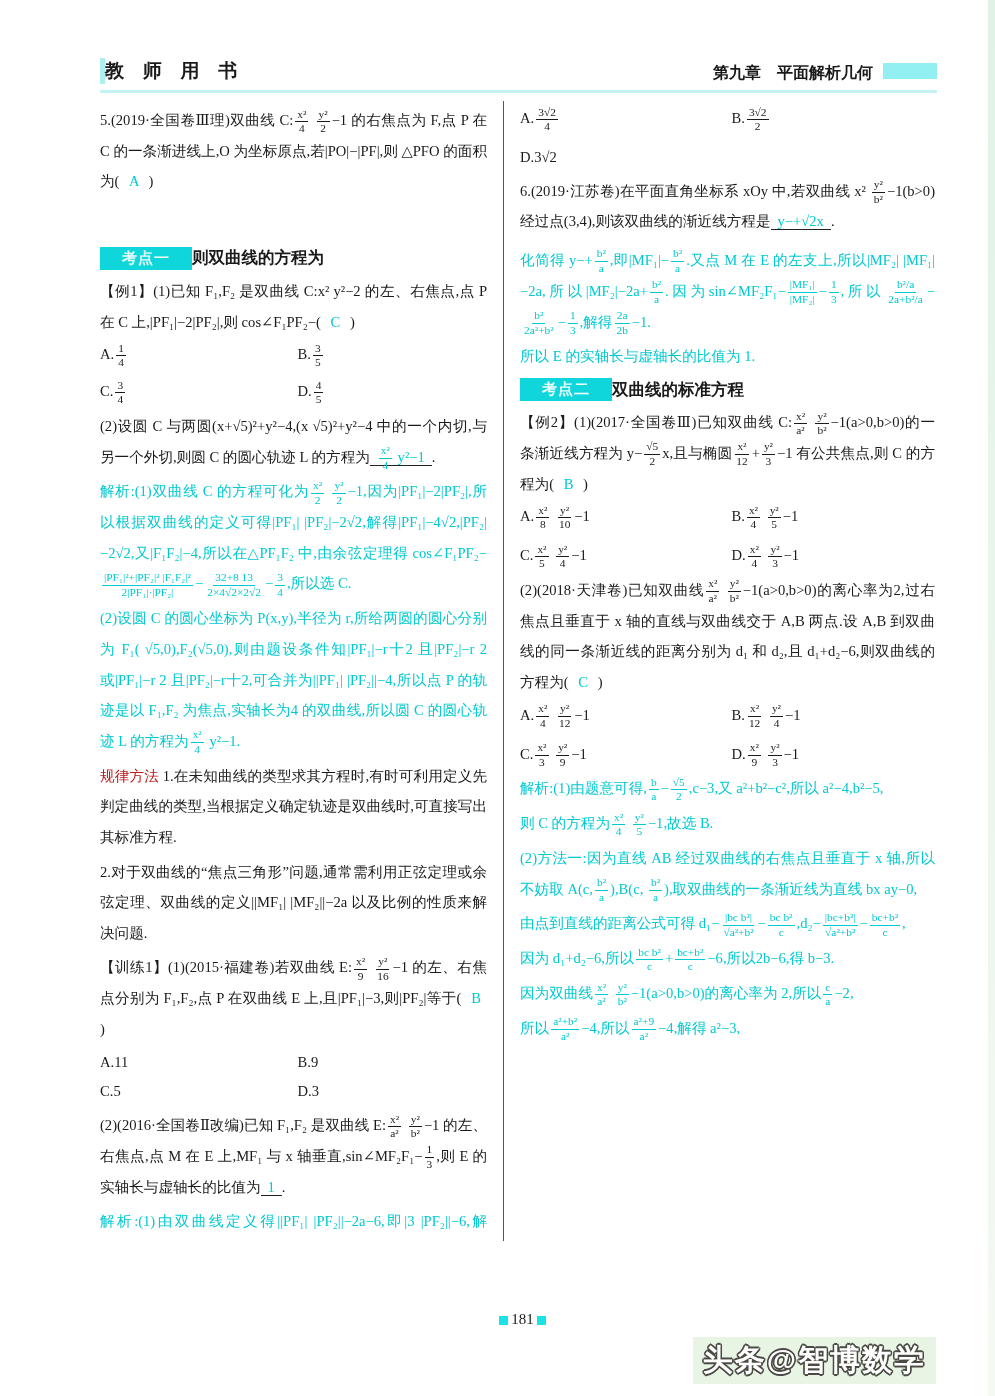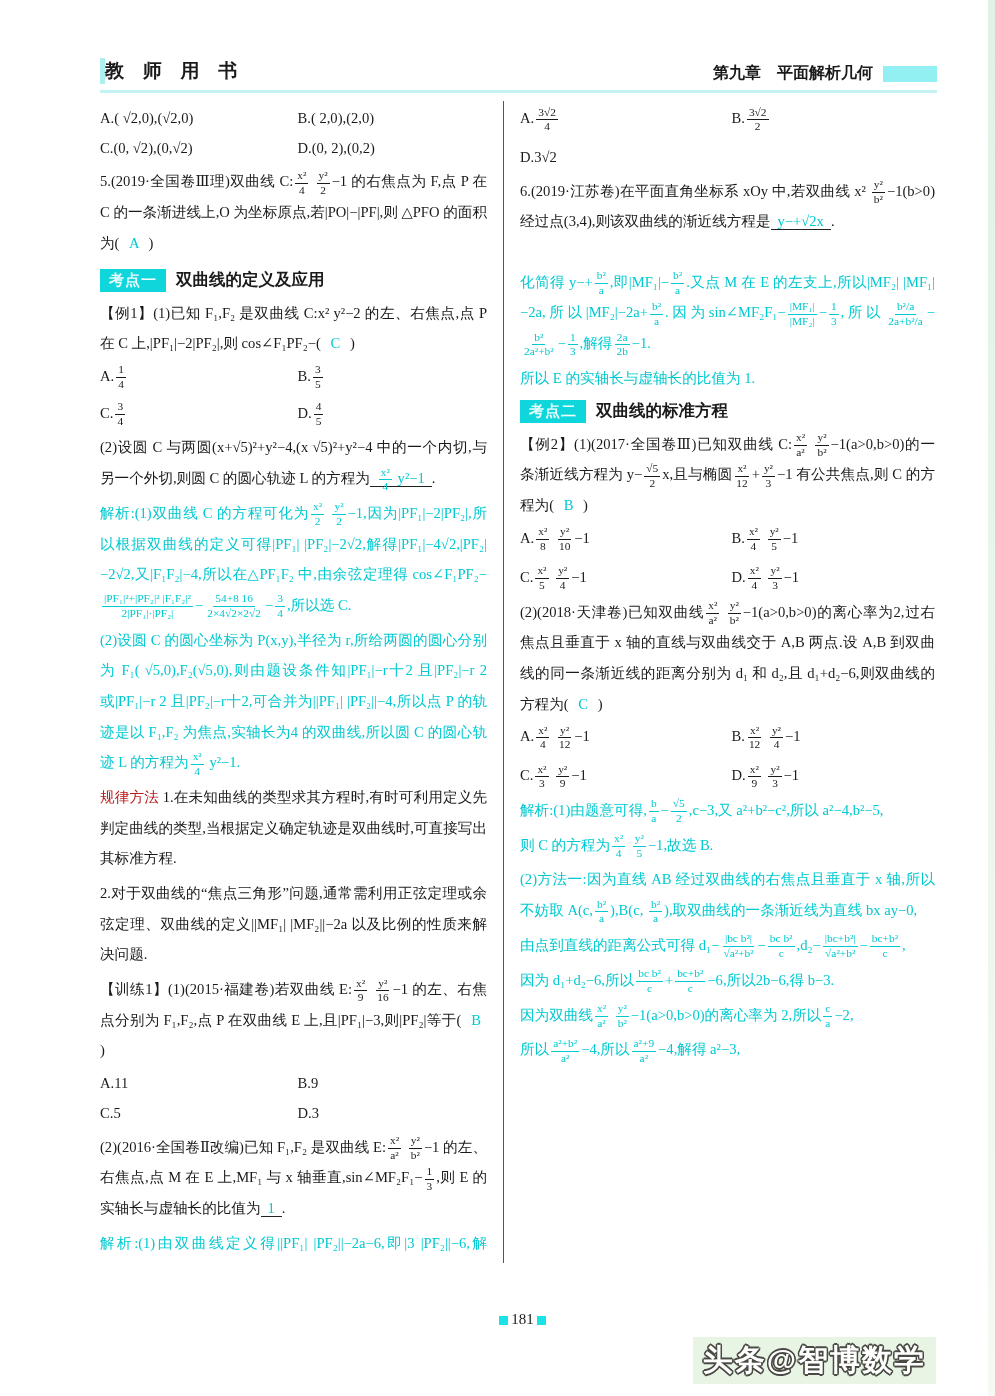--- a/index.html
+++ b/index.html
@@ -3,21 +3,21 @@
 <meta charset="utf-8">
 <style>
   html,body{margin:0;padding:0;}
   body{background:#ffffff;font-family:"Liberation Serif","DejaVu Serif",serif;}
   .page{position:relative;width:995px;height:1396px;background:#fff;overflow:hidden;color:#1a1a1a;}
   .edge{position:absolute;top:0;right:0;width:7px;height:100%;background:linear-gradient(180deg,#d8efdf,#f2f8f0);opacity:.8;}
 
   
   .hdr{display:flex;justify-content:space-between;align-items:flex-end;margin:58px 58px 0 100px;padding-bottom:6px;border-bottom:3px solid #c4f3f3;}
   .hdr-title{font-weight:bold;font-size:19px;letter-spacing:7px;border-left:5px solid #aeeff0;}
-  .hdr-right{display:flex;align-items:center;gap:10px;font-size:16px;font-weight:bold;}
+  .hdr-right{display:flex;align-items:flex-start;gap:10px;font-size:16px;font-weight:bold;}
   .hdr-chip{display:inline-block;width:54px;height:16px;background:#93f0f2;}
 
   
   .cols{display:flex;margin:0 60px 0 100px;}
   .col-l{flex:0 0 404px;box-sizing:border-box;padding-right:16px;border-right:1.5px solid #555;}
   .col-r{flex:1;box-sizing:border-box;padding-left:16px;}
 
   .para{font-size:14.6px;line-height:2.1;margin:4px 0;text-align:justify;}
   .cyan{color:#00c9d1;}
   .opt-grid{display:grid;grid-template-columns:1fr 1fr;column-gap:8px;row-gap:2px;font-size:14.6px;line-height:1.9;margin:4px 0;}
@@ -37,21 +37,21 @@
   
   .banner{position:relative;margin:14px 60px 16px 85px;height:42px;border-bottom:2px solid #2a2a2a;}
   .banner-left{display:flex;align-items:center;height:100%;border-left:7px solid #00e2e4;padding-left:8px;}
   .gray-block{display:inline-block;width:17px;height:30px;background:#8f8f8f;margin-right:10px;}
   .banner-title{font-size:22px;font-weight:bold;letter-spacing:2px;font-family:"Liberation Sans","DejaVu Sans",sans-serif;}
   .banner-cyan{position:absolute;left:0;bottom:-6px;width:245px;height:7px;background:#00e2e4;}
   .tagline{position:absolute;right:0;bottom:4px;color:#00cdd4;font-weight:bold;font-size:15px;letter-spacing:3px;border-bottom:3px solid #7fe9ec;padding-bottom:3px;}
 
   
   .kd{display:flex;align-items:center;margin:6px 0 6px 0;}
-  .kd-badge{background:#0fd6da;color:#eafeff;font-weight:bold;font-size:15px;padding:2px 9px;margin-right:10px;letter-spacing:1px;}
+  .kd-badge{background:#0fd6da;color:#eafeff;font-weight:bold;font-size:15px;padding:2px 22px;letter-spacing:1px;}
   .kd-title{font-weight:bold;font-size:16.5px;font-family:"Liberation Sans","DejaVu Sans",sans-serif;}
 
   .main-cols{height:1000px;overflow:hidden;}
 
   
   .pageno{position:absolute;left:0;bottom:68px;width:100%;text-align:center;font-size:15px;margin-left:25px;}
   .sq{display:inline-block;width:9px;height:9px;background:#19e3e6;vertical-align:middle;margin:0 3px;}
 
   .watermark{position:absolute;right:59px;bottom:12px;font-size:30px;font-weight:bold;color:#fff;letter-spacing:2px;background:rgba(213,236,205,0.55);padding:3px 10px;
     text-shadow:-1.6px 0 #4a4a44,1.6px 0 #4a4a44,0 -1.6px #4a4a44,0 1.6px #4a4a44,-1.2px -1.2px #4a4a44,1.2px 1.2px #4a4a44,-1.2px 1.2px #4a4a44,1.2px -1.2px #4a4a44;
@@ -66,26 +66,20 @@
   <div class="hdr">
     <span class="hdr-title">教 师 用 书</span>
     <span class="hdr-right">
       <span>第九章　平面解析几何</span>
       <span class="hdr-chip"></span>
     </span>
   </div>
 
   <div class="cols" style="margin-top:8px;">
     <div class="col-l">
-      <div class="opt-grid">
-        <span class="opt"><span>A.( √2,0),(√2,0)</span></span>
-        <span class="opt"><span>B.( 2,0),(2,0)</span></span>
-        <span class="opt"><span>C.(0, √2),(0,√2)</span></span>
-        <span class="opt"><span>D.(0, 2),(0,2)</span></span>
-      </div>
       <p class="para"><span>5.(2019·全国卷Ⅲ理)双曲线 C:<span class="frac">
               <span class="fnum">x²</span>
               <span class="fden">4</span>
             </span> <span class="frac">
               <span class="fnum">y²</span>
               <span class="fden">2</span>
             </span>−1 的右焦点为 F,点 P 在 C 的一条渐进线上,O 为坐标原点,若|PO|−|PF|,则 △PFO 的面积为(</span><span class="s-a"> A </span><span>)</span></p>
     </div>
     <div class="col-r">
       <div class="opt-grid" style="row-gap:10px;">
@@ -104,21 +98,21 @@
               <span class="fden">b²</span>
             </span>−1(b&gt;0)经过点(3,4),则该双曲线的渐近线方程是</span><span class="s-au">y−+√2x</span><span>.</span></p>
     </div>
   </div>
 
 
   <div class="cols main-cols">
     <div class="col-l">
       <div class="kd">
         <span class="kd-badge">考点一</span>
-        <span class="kd-title">双曲线的定义及应用</span>
+        <span class="kd-title">则双曲线的方程为</span>
       </div>
       <p class="para"><span class="s-b">【例1】</span><span>(1)已知 F₁,F₂ 是双曲线 C:x² y²−2 的左、右焦点,点 P 在 C 上,|PF₁|−2|PF₂|,则 cos∠F₁PF₂−(</span><span class="s-a"> C </span><span>)</span></p>
       <div class="opt-grid" style="row-gap:8px;">
         <span class="opt"><span>A.<span class="frac">
                 <span class="fnum">1</span>
                 <span class="fden">4</span>
               </span></span></span>
         <span class="opt"><span>B.<span class="frac">
                 <span class="fnum">3</span>
                 <span class="fden">5</span>
@@ -139,21 +133,21 @@
       <p class="para cyan"><span>解析:(1)双曲线 C 的方程可化为<span class="frac">
               <span class="fnum">x²</span>
               <span class="fden">2</span>
             </span> <span class="frac">
               <span class="fnum">y²</span>
               <span class="fden">2</span>
             </span>−1,因为|PF₁|−2|PF₂|,所以根据双曲线的定义可得|PF₁| |PF₂|−2√2,解得|PF₁|−4√2,|PF₂|−2√2,又|F₁F₂|−4,所以在△PF₁F₂ 中,由余弦定理得 cos∠F₁PF₂−<span class="frac">
               <span class="fnum">|PF₁|²+|PF₂|² |F₁F₂|²</span>
               <span class="fden">2|PF₁|·|PF₂|</span>
             </span>−<span class="frac">
-              <span class="fnum">54+8 16</span>
+              <span class="fnum">32+8 13</span>
               <span class="fden">2×4√2×2√2</span>
             </span>−<span class="frac">
               <span class="fnum">3</span>
               <span class="fden">4</span>
             </span>,所以选 C.</span></p>
       <p class="para cyan"><span>(2)设圆 C 的圆心坐标为 P(x,y),半径为 r,所给两圆的圆心分别为 F₁( √5,0),F₂(√5,0),则由题设条件知|PF₁|−r十2 且|PF₂|−r 2 或|PF₁|−r 2 且|PF₂|−r十2,可合并为||PF₁| |PF₂||−4,所以点 P 的轨迹是以 F₁,F₂ 为焦点,实轴长为4 的双曲线,所以圆 C 的圆心轨迹 L 的方程为<span class="frac">
               <span class="fnum">x²</span>
               <span class="fden">4</span>
             </span> y²−1.</span></p>
       <p class="para"><span class="s-lb">规律方法</span><span> 1.在未知曲线的类型求其方程时,有时可利用定义先判定曲线的类型,当根据定义确定轨迹是双曲线时,可直接写出其标准方程.</span></p>

